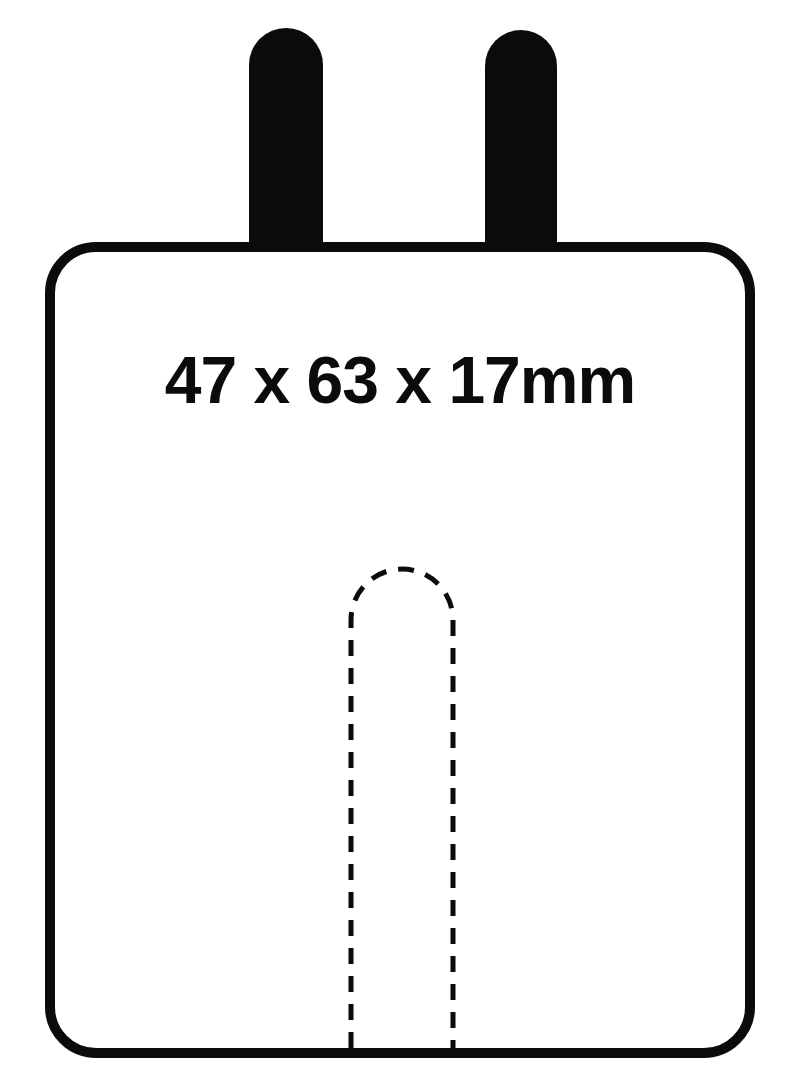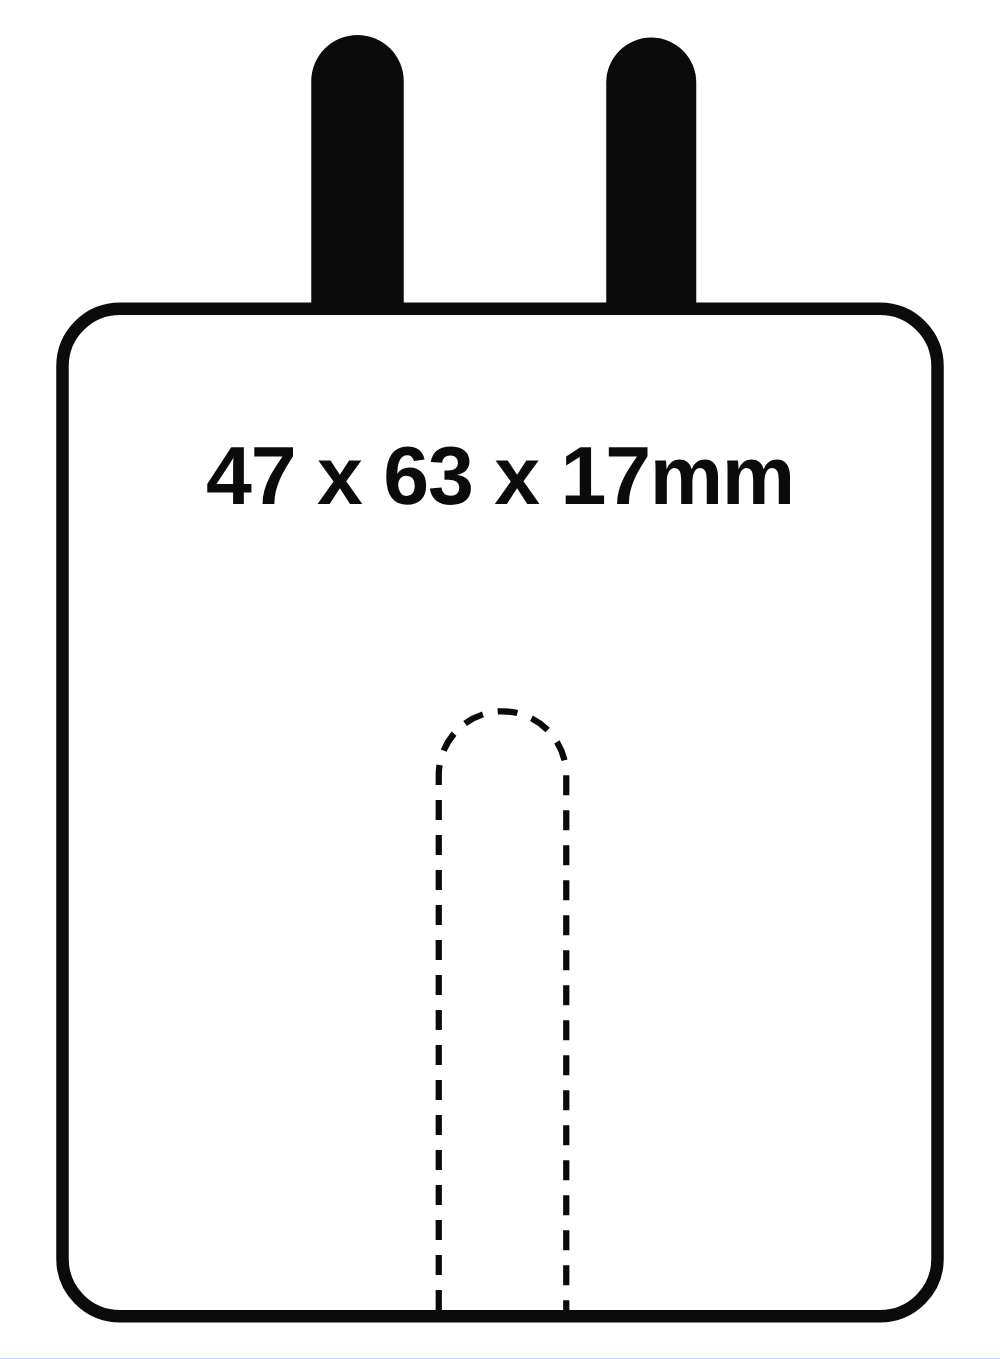--- a/index.html
+++ b/index.html
@@ -4,21 +4,21 @@
 <style>
   html, body {
     margin: 0;
     padding: 0;
     background: #ffffff;
   }
   .stage {
     position: relative;
     width: 800px;
     height: 1087px;
-    background: #3b82f6;
+    background: #d946ef;
     overflow: hidden;
     font-family: "Liberation Sans", sans-serif;
   }
   svg.diagram {
     display: block;
     width: 800px;
     height: 1087px;
   }
   .dimension-text {
     font-family: "Liberation Sans", sans-serif;

